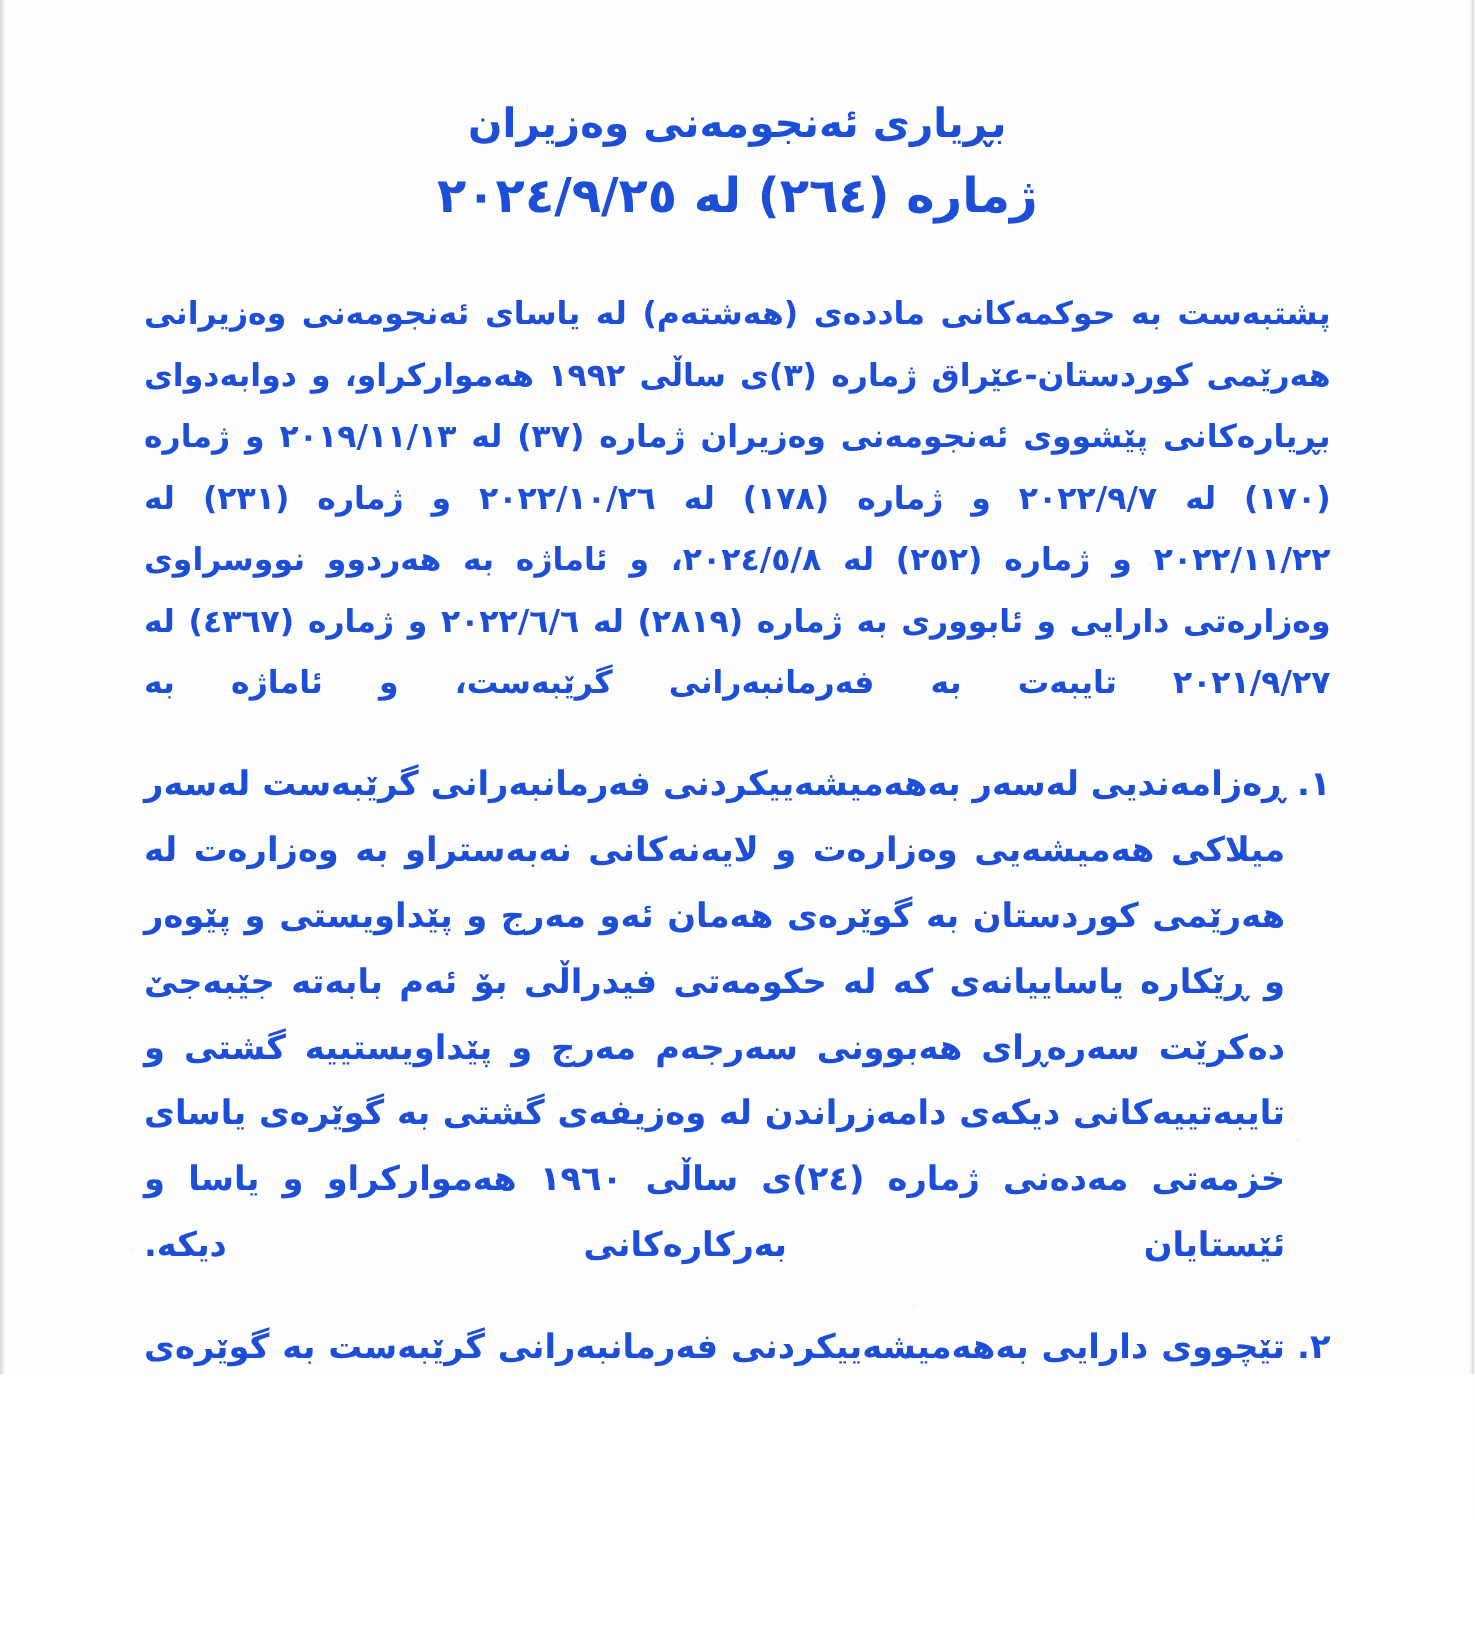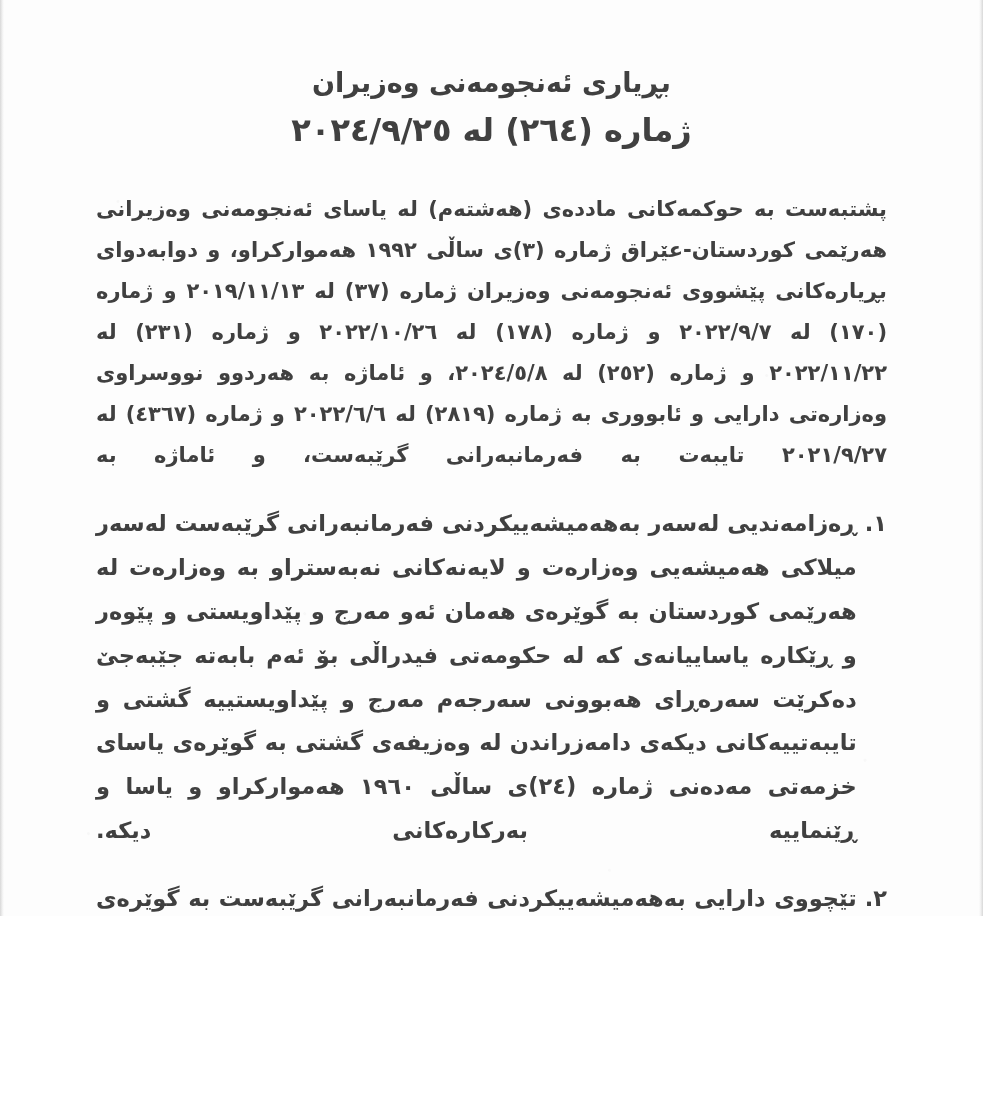--- a/index.html
+++ b/index.html
@@ -11,21 +11,21 @@
 
   .page {
     position: relative;
     width: 983px;
     height: 916px;
     margin: 0 auto;
     background: #fdfdfd;
     box-sizing: border-box;
     overflow: hidden;
     font-family: "DejaVu Sans", "Liberation Sans", sans-serif;
-    color: #404040;
+    color: #1d4ed8;
     direction: rtl;
   }
 
   
   .scan-edge {
     position: absolute;
     top: 0;
     bottom: 0;
     width: 4px;
     background: linear-gradient(to right, #d8d8d8, #f2f2f2 60%, #fdfdfd);
@@ -153,21 +153,21 @@
     <p class="preamble">
       <span>پشتبەست به حوکمەکانی ماددەی (هەشتەم) له یاسای ئەنجومەنی وەزیرانی هەرێمی کوردستان-عێراق ژماره (٣)ی ساڵی ١٩٩٢ هەموارکراو، و دوابەدوای بڕیارەکانی پێشووی ئەنجومەنی وەزیران ژماره (٣٧) له ٢٠١٩/١١/١٣ و ژماره (١٧٠) له ٢٠٢٢/٩/٧ و ژماره (١٧٨) له ٢٠٢٢/١٠/٢٦ و ژماره (٢٣١) له ٢٠٢٢/١١/٢٢ و ژماره (٢٥٢) له ٢٠٢٤/٥/٨، و ئاماژه به هەردوو نووسراوی وەزارەتی دارایی و ئابووری به ژماره (٢٨١٩) له ٢٠٢٢/٦/٦ و ژماره (٤٣٦٧) له ٢٠٢١/٩/٢٧ تایبەت به فەرمانبەرانی گرێبەست، و ئاماژه به</span>
     </p>
 
     <ol class="clauses">
 
       <li class="clause">
         <span class="clause-num">١.</span>
         <span class="clause-text">
           <span>ڕەزامەندیی لەسەر بەهەمیشەییکردنی فەرمانبەرانی گرێبەست لەسەر میلاکی هەمیشەیی وەزارەت و لایەنەکانی نەبەستراو به وەزارەت له هەرێمی کوردستان به گوێرەی هەمان ئەو مەرج و پێداویستی و پێوەر و ڕێکاره یاساییانەی که له حکومەتی فیدراڵی بۆ ئەم بابەته جێبەجێ دەکرێت سەرەڕای هەبوونی سەرجەم مەرج و پێداویستییه گشتی و تایبەتییەکانی دیکەی دامەزراندن له وەزیفەی گشتی به گوێرەی یاسای خزمەتی مەدەنی ژماره (٢٤)ی ساڵی ١٩٦٠ هەموارکراو و یاسا و</span>
-          <span class="tail">ڕێنماییه بەرکارەکانی دیکه.</span>
+          <span class="tail">ئێستایان بەرکارەکانی دیکه.</span>
         </span>
       </li>
 
       <li class="clause">
         <span class="clause-num">٢.</span>
         <span class="clause-text">
           <span>تێچووی دارایی بەهەمیشەییکردنی فەرمانبەرانی گرێبەست به گوێرەی ئەم بڕیاره له هەمان تەرخانکراوی ئێستایان دەبێت که له وەزارەتی دارایی فیدراڵدا پەسەندکراوه وەک تەرخانکراوی دارایی میلاکی فەرمانبەری گرێبەست که تۆماری بایۆمەتریییان ئەنجام داوه و خاوەنی ژمارەی</span>
           
         </span>
       </li>

